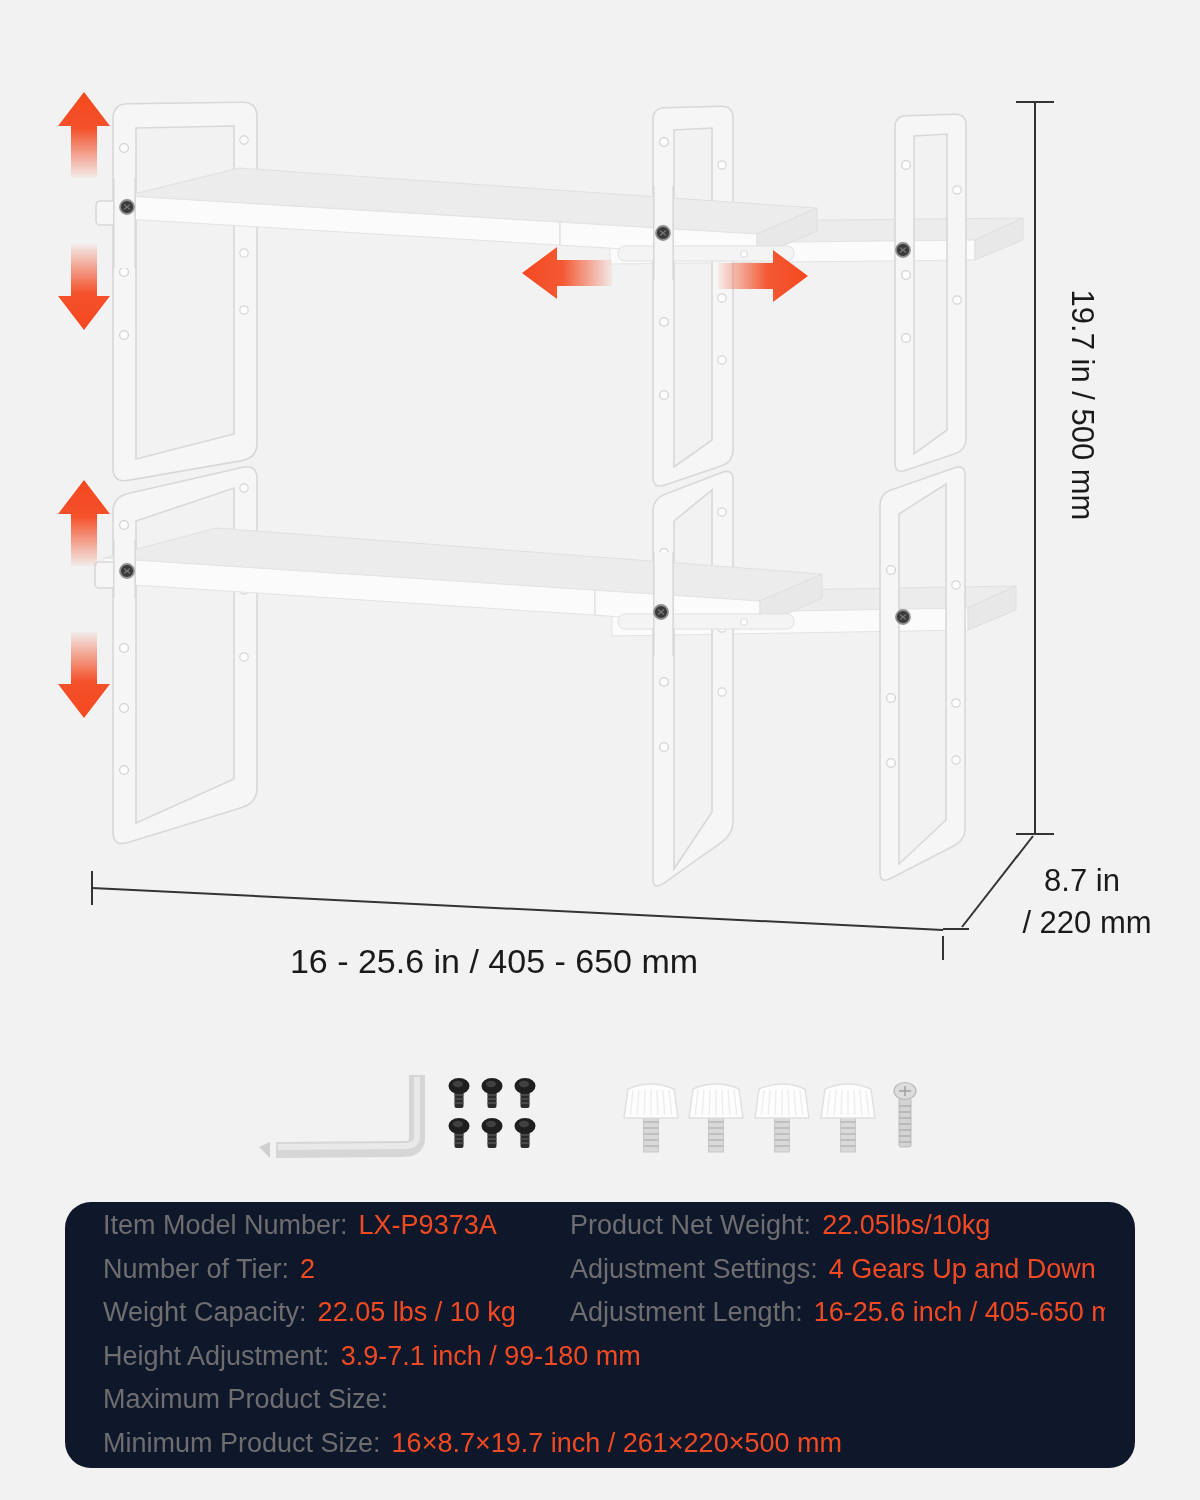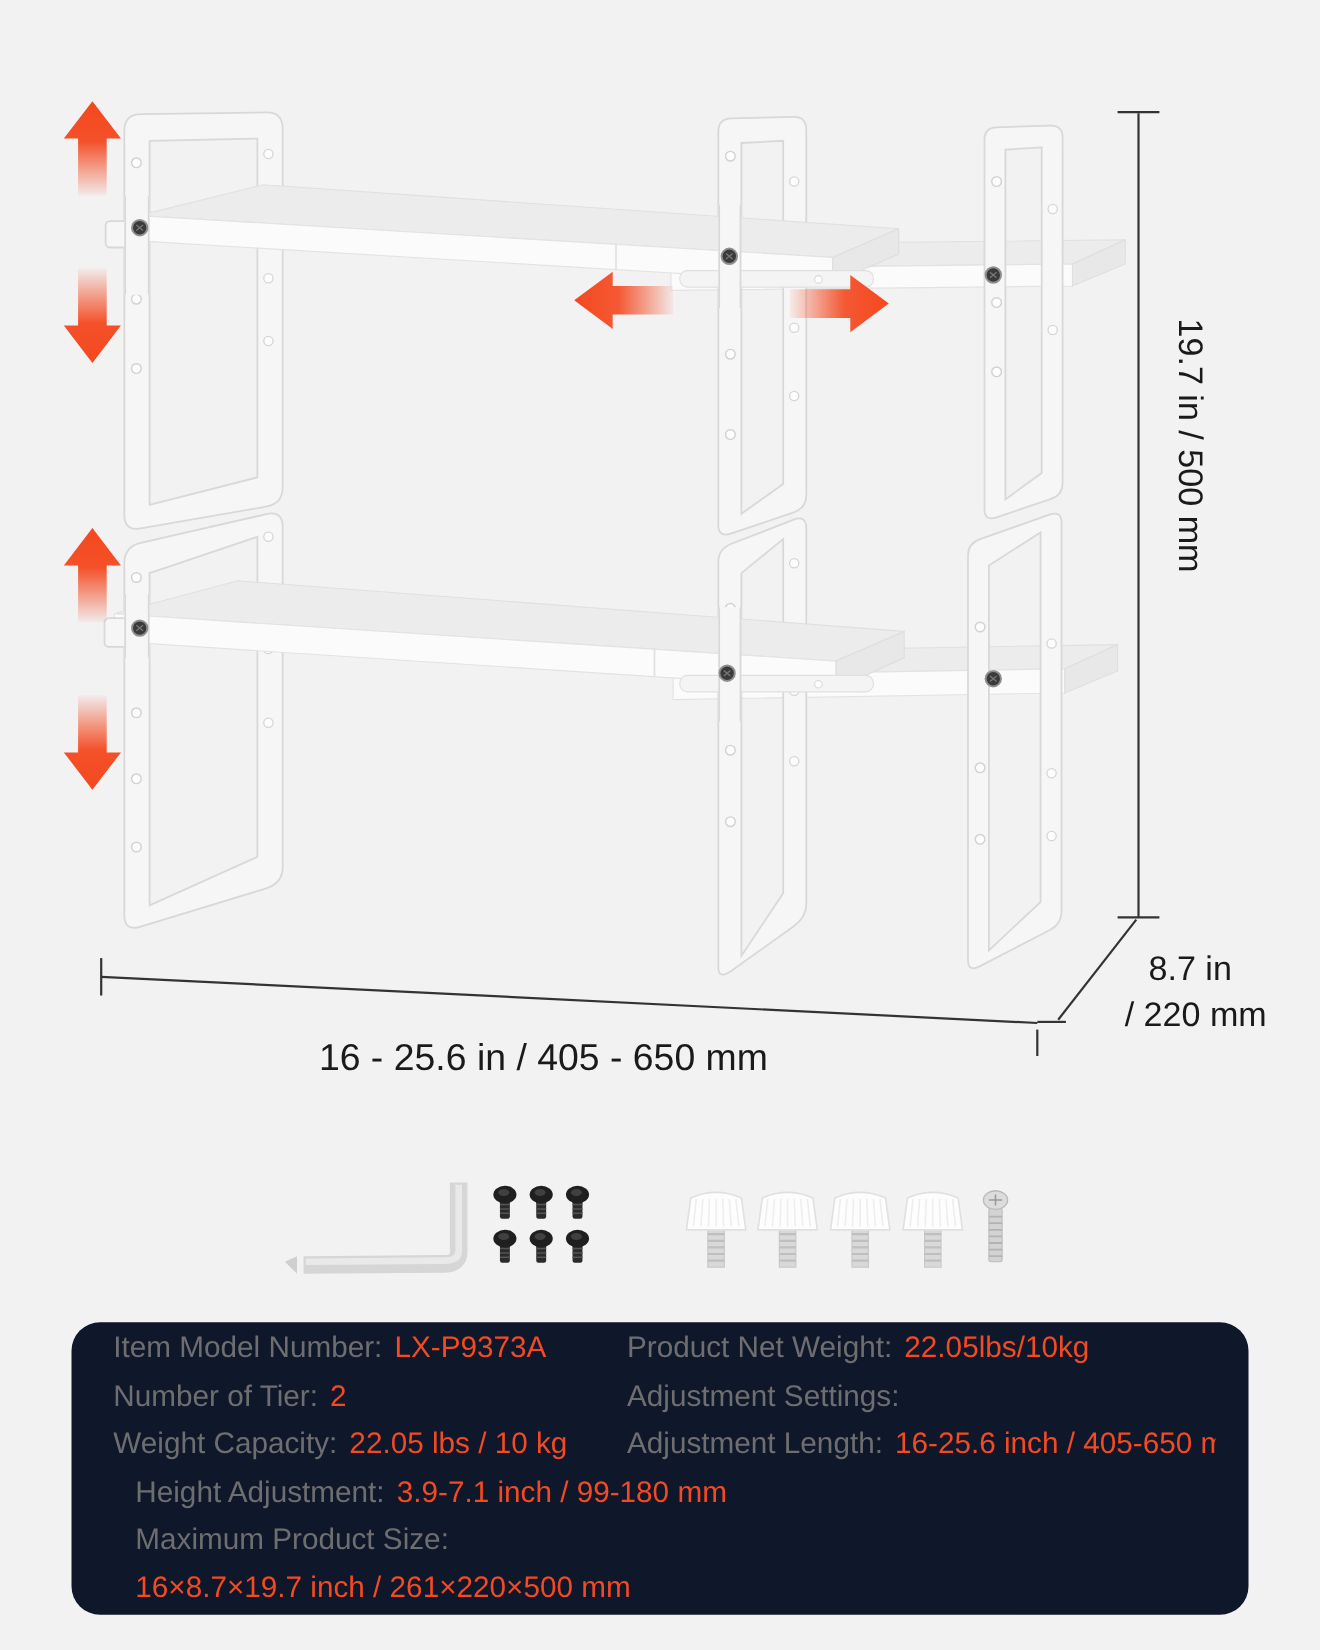--- a/index.html
+++ b/index.html
@@ -20,21 +20,21 @@
     background:#0f172a;border-radius:26px;box-sizing:border-box;
     padding:2px 30px 0 38px;
   }
   .spec-grid{
     display:grid;grid-template-columns:467px 1fr;width:100%;
   }
   .spec{
     height:43.5px;display:flex;align-items:center;gap:11px;
     font-size:27px;white-space:nowrap;overflow:hidden;
   }
-  .spec.full{grid-column:1 / -1;margin-left:20px;}
+  .spec.full{grid-column:1 / -1;}
   .lab{color:#6e6e70;}
   .val{color:#f24a22;font-weight:400;}
 </style>
 </head>
 <body>
 
 <div class="canvas">
 
   <svg id="product-svg" width="1200" height="1010" viewBox="0 0 1200 1010">
     <defs>
@@ -327,34 +327,36 @@
       <div class="spec">
         <span class="lab">Product Net Weight:</span>
         <span class="val">22.05lbs/10kg</span>
       </div>
       <div class="spec">
         <span class="lab">Number of Tier:</span>
         <span class="val">2</span>
       </div>
       <div class="spec">
         <span class="lab">Adjustment Settings:</span>
+        <span class="val">4 Gears Up and Down</span>
       </div>
       <div class="spec">
         <span class="lab">Weight Capacity:</span>
         <span class="val">22.05 lbs / 10 kg</span>
       </div>
       <div class="spec">
         <span class="lab">Adjustment Length:</span>
         <span class="val">16-25.6 inch / 405-650 mm</span>
       </div>
       <div class="spec full">
         <span class="lab">Height Adjustment:</span>
         <span class="val">3.9-7.1 inch / 99-180 mm</span>
       </div>
       <div class="spec full">
         <span class="lab">Maximum Product Size:</span>
       </div>
       <div class="spec full">
+        <span class="lab">Minimum Product Size:</span>
         <span class="val">16×8.7×19.7 inch / 261×220×500 mm</span>
       </div>
     </div>
   </div>
 </div>
 
 </body></html>

